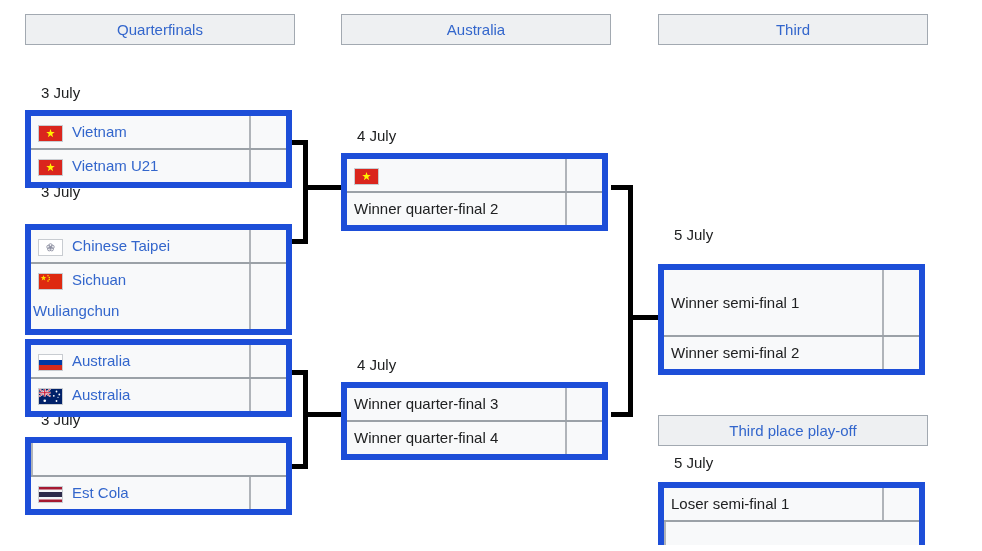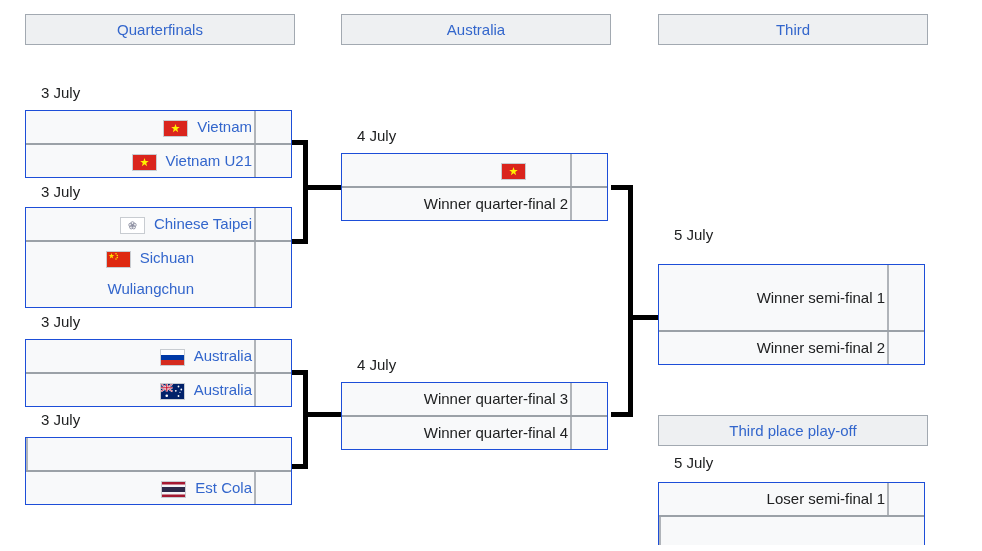--- a/index.html
+++ b/index.html
@@ -13,31 +13,31 @@
     position:absolute;width:270px;height:31px;box-sizing:border-box;
     background:#eef0f2;border:1px solid #a2a9b1;
     display:flex;align-items:center;justify-content:center;
   }
   .hdr a{color:#3366cc;text-decoration:none;cursor:pointer;}
   
   .date{position:absolute;color:#202122;line-height:17px;margin-left:16px;}
   
   .match{
     position:absolute;width:267px;box-sizing:border-box;
-    background:#f8f9fa;border:1px solid #1d4ed8;text-align:right;
+    background:#f8f9fa;border:6px solid #1d4ed8;
   }
   .trow{display:flex;height:32px;line-height:32px;}
   .trow + .trow{border-top:2px solid #9ba1a7;}
   .trow.twoline{height:65px;line-height:31px;}
   .trow.tallc{height:65px;line-height:65px;}
   .tname{flex:1;min-width:0;padding:0 2px;white-space:nowrap;overflow:hidden;}
   .twoline .tname{white-space:normal;padding-right:60px;overflow:visible;}
   .tscore{width:37px;box-sizing:border-box;border-left:2px solid #b0b4b9;}
   .team-link{color:#3366cc;text-decoration:none;cursor:pointer;}
-  .team-plain{color:#202122;margin-left:33px;}
+  .team-plain{color:#202122;}
   
   .flag{
     display:inline-block;width:23px;height:15px;margin:0 10px 0 6px;
     vertical-align:middle;box-shadow:0 0 0 1px #c8ccd1;line-height:0;
   }
   .flag svg{display:block;width:23px;height:15px;}
   
   .conn{position:absolute;background:#000000;}
 </style>
 </head>
@@ -81,21 +81,21 @@
       <span class="tname">
         <span class="flag"><svg viewBox="0 0 23 15">
               <rect width="23" height="15" fill="#DA251D"></rect>
               <path d="M11.5,3 12.56,6.04 15.78,6.11 13.21,8.06 14.14,11.14 11.5,9.3 8.86,11.14 9.79,8.06 7.22,6.11 10.44,6.04 Z" fill="#FFF200"></path>
             </svg></span><a class="team-link">Vietnam U21</a>
       </span>
       <span class="tscore"></span>
     </div>
   </div>
 
-  <div class="match" style="left:25px;top:207px">
+  <div class="match" style="left:25px;top:224px">
     <div class="trow">
       <span class="tname">
         <span class="flag"><svg viewBox="0 0 23 15">
               <rect width="23" height="15" fill="#ffffff"></rect>
               <g stroke="#8d90a1" fill="none" stroke-width="0.9">
                 <circle cx="11.5" cy="5.4" r="1.7"></circle>
                 <circle cx="13.5" cy="6.9" r="1.7"></circle>
                 <circle cx="12.73" cy="9.2" r="1.7"></circle>
                 <circle cx="10.27" cy="9.2" r="1.7"></circle>
                 <circle cx="9.5" cy="6.9" r="1.7"></circle>

